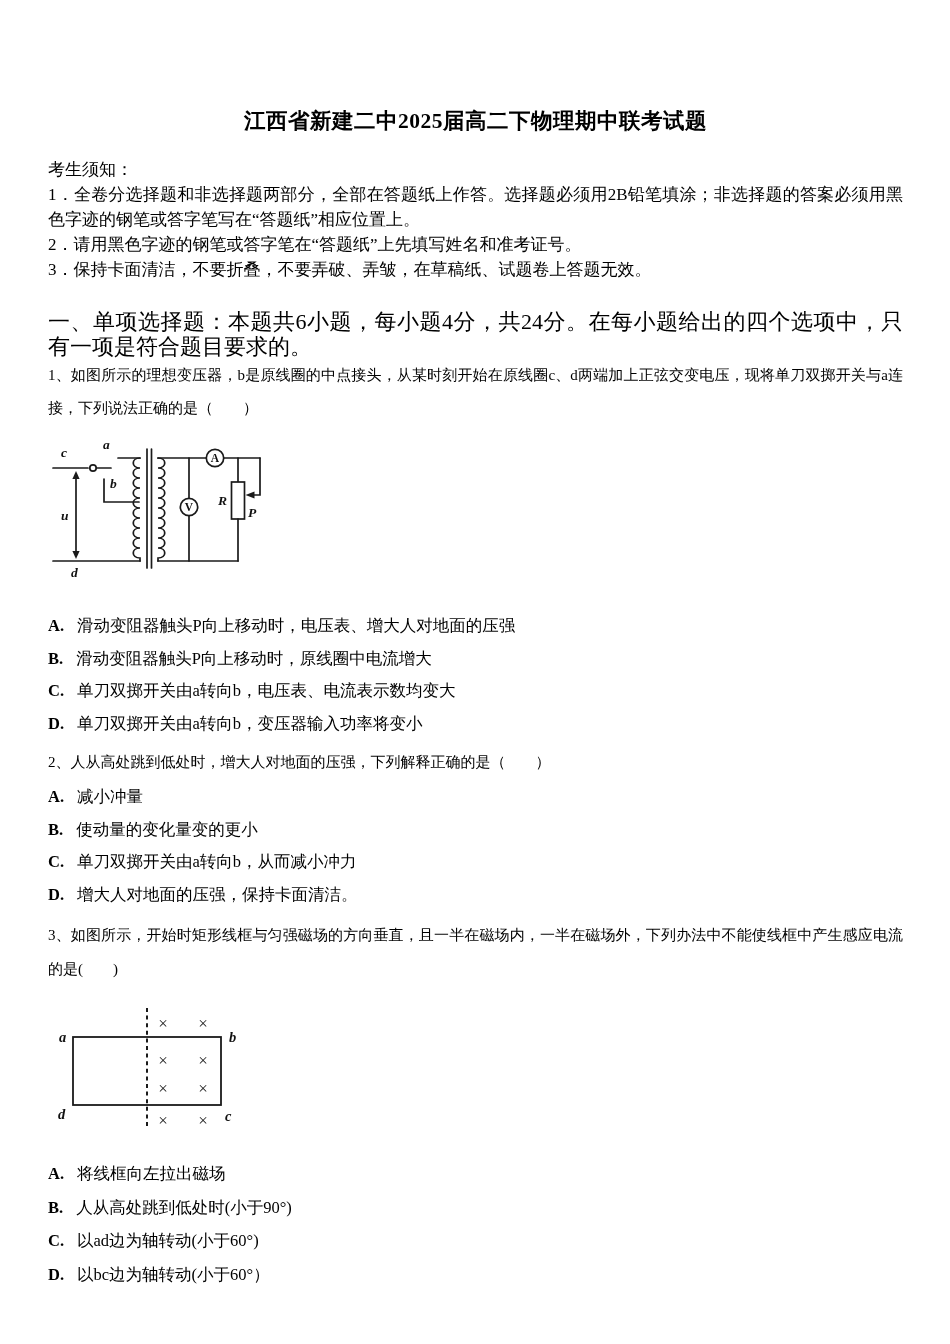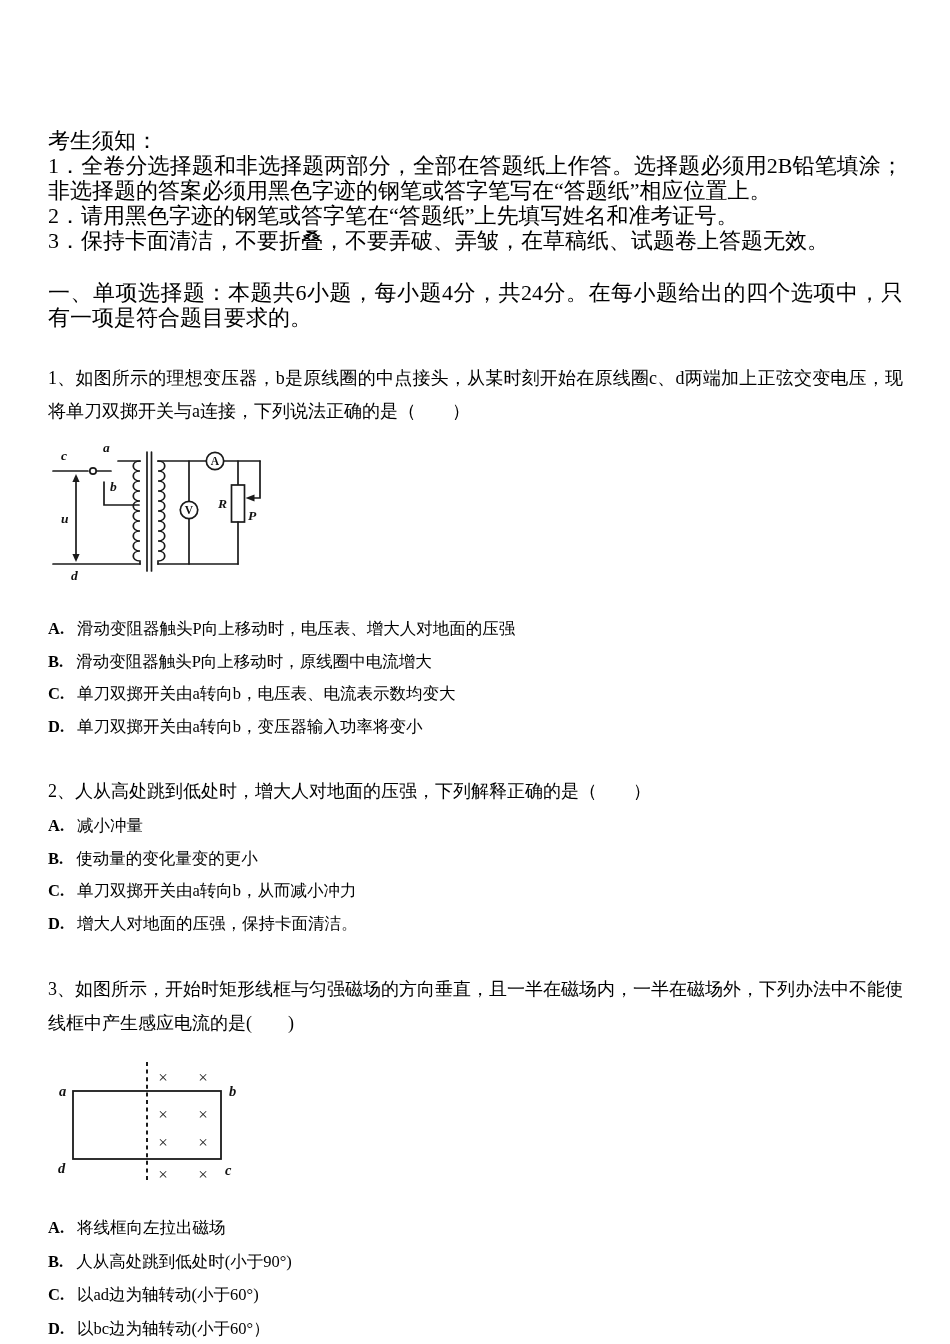--- a/index.html
+++ b/index.html
@@ -9,32 +9,31 @@
     font-family: "Liberation Serif", "DejaVu Serif", serif;
     color: #000; overflow: hidden;
   }
   .page { padding: 106px 47px 0 48px; }
   .title {
     text-align: center;
     font-size: 21.5px;
     font-weight: 700;
     letter-spacing: 0.5px;
   }
-  .notice { margin-top: 22px; font-size: 22px; line-height: 25px; }
+  .notice { margin-top: 22px; font-size: 17px; line-height: 25px; }
   .notice p { text-align: justify; }
   .section-heading {
     margin-top: 27px;
     font-size: 22px; line-height: 25px;
     text-align: justify;
   }
   .q-stem {
-    font-size: 18px;
+    font-size: 15px;
     line-height: 33px;
     text-align: justify;
-    margin-top: 32px;
   }
   .q3 .q-stem { line-height: 34px; }
   .q-num { font-weight: 400; }
   .options { margin-top: 2px; }
   .option {
     display: flex;
     font-size: 16.5px;
     line-height: 32.5px;
     align-items: baseline;
   }
@@ -51,20 +50,21 @@
     font-family: "Liberation Serif", "DejaVu Serif", serif;
   }
   .var-label { font-style: italic; font-weight: 700; }
   .meter-label { font-weight: 700; }
 </style>
 </head>
 <body>
 
 <div class="page">
 
+  <div class="title">江西省新建二中2025届高二下物理期中联考试题</div>
 
   <div class="notice">
     <p>考生须知：</p>
     <p>1．全卷分选择题和非选择题两部分，全部在答题纸上作答。选择题必须用2B铅笔填涂；非选择题的答案必须用黑色字迹的钢笔或答字笔写在“答题纸”相应位置上。</p>
     <p>2．请用黑色字迹的钢笔或答字笔在“答题纸”上先填写姓名和准考证号。</p>
     <p>3．保持卡面清洁，不要折叠，不要弄破、弄皱，在草稿纸、试题卷上答题无效。</p>
   </div>
 
   <p class="section-heading">一、单项选择题：本题共6小题，每小题4分，共24分。在每小题给出的四个选项中，只有一项是符合题目要求的。</p>
 

